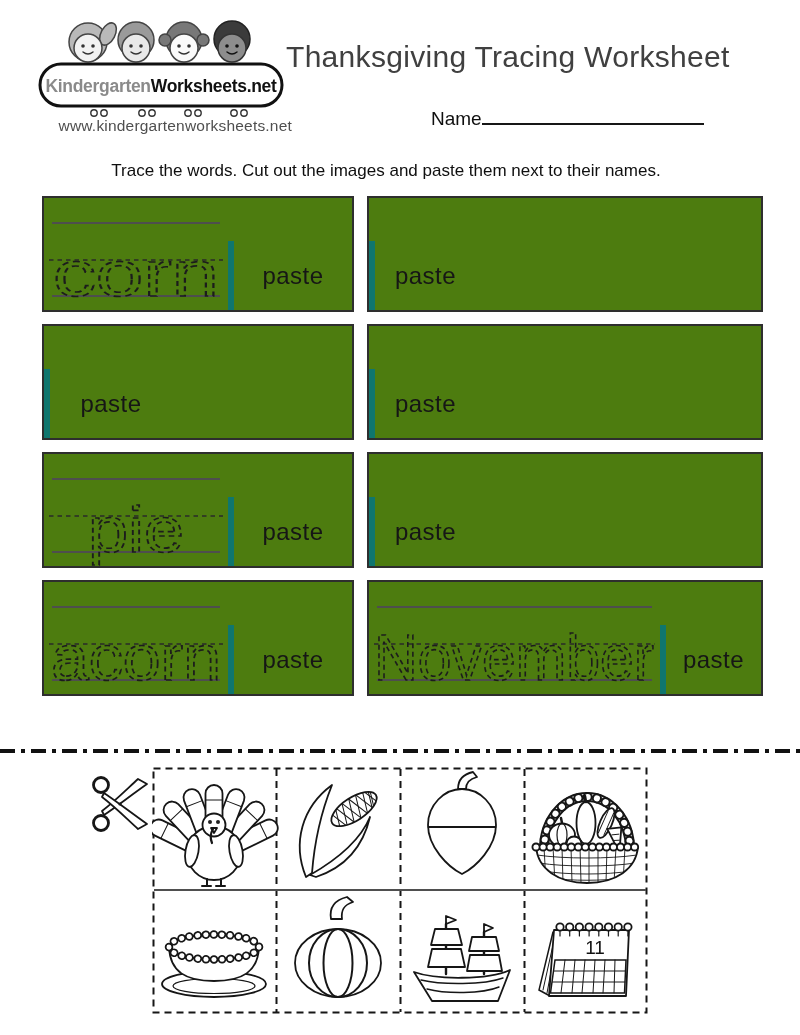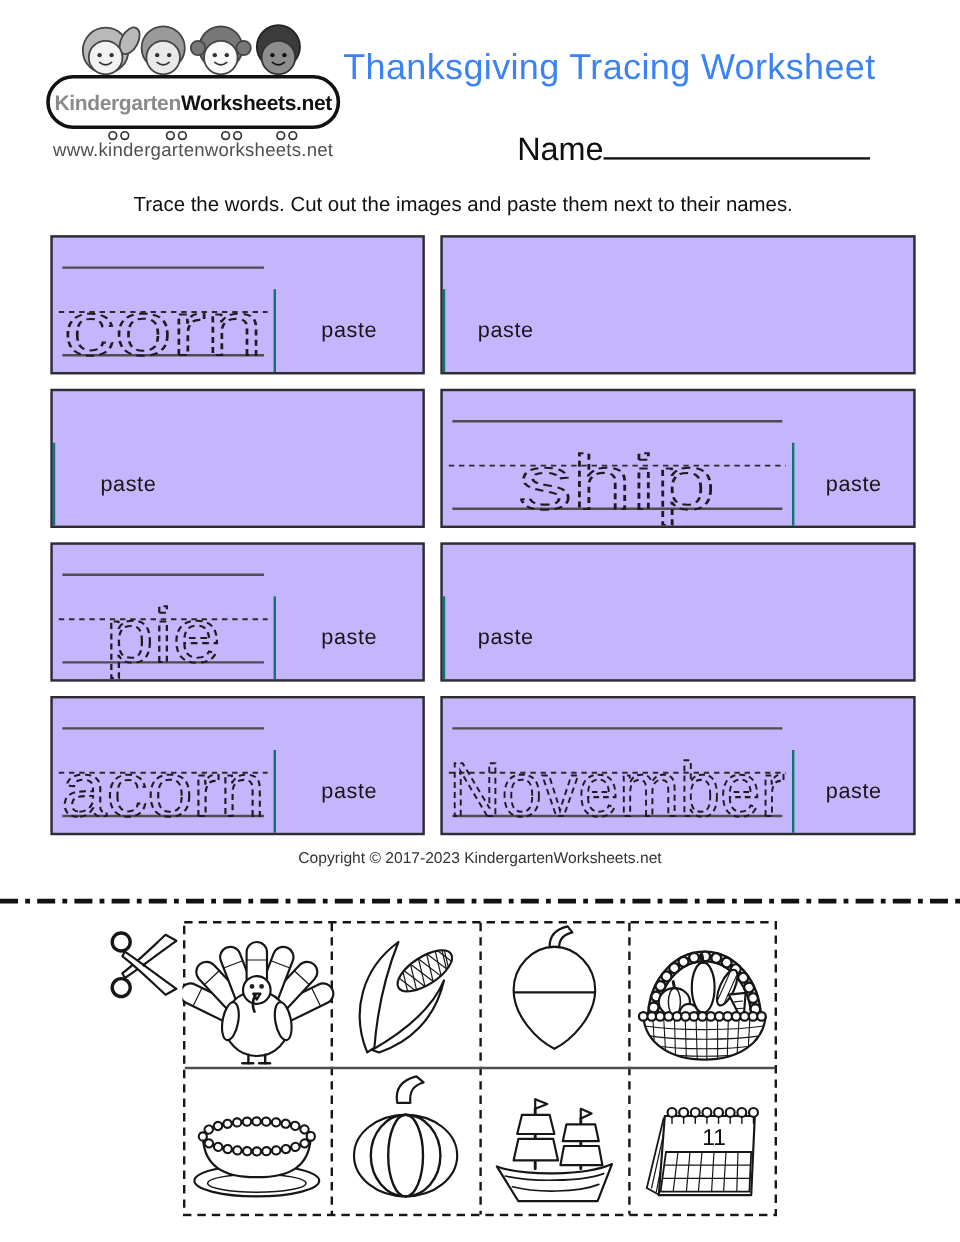--- a/index.html
+++ b/index.html
@@ -1,30 +1,30 @@
 <!DOCTYPE html>
 <html><head>
 <meta charset="utf-8">
 <style>
   html,body{margin:0;padding:0;background:#ffffff;}
   body{width:800px;height:1035px;position:relative;font-family:"Liberation Sans",sans-serif;color:#161616;overflow:hidden;}
   .page{position:absolute;inset:0;background:#fff;}
   
   .logo{position:absolute;left:36px;top:16px;width:250px;text-align:right;}
-  .logo-url{position:absolute;left:30px;top:117px;width:262px;text-align:center;font-size:15.5px;color:#4f4f4f;letter-spacing:.2px;}
-  .title{position:absolute;left:286px;top:40px;width:470px;font-size:30px;color:#3b82f6;letter-spacing:.3px;}
-  .name-row{position:absolute;left:431px;top:104px;font-size:27px;color:#0f0f0f;text-align:center;}
+  .logo-url{position:absolute;left:30px;top:117px;width:262px;text-align:right;font-size:15.5px;color:#4f4f4f;letter-spacing:.2px;}
+  .title{position:absolute;left:286px;top:40px;width:470px;font-size:30px;color:#404040;letter-spacing:.3px;}
+  .name-row{position:absolute;left:431px;top:104px;font-size:19px;color:#0f0f0f;text-align:center;}
   .name-line{display:inline-block;width:222px;border-bottom:2px solid #161616;height:1em;}
   .instruction{position:absolute;left:0;top:161px;width:772px;text-align:center;font-size:17px;color:#0f0f0f;}
   
   .trace-grid{position:absolute;left:42px;top:196px;display:grid;grid-template-columns:312px 396px;column-gap:13px;row-gap:12px;}
-  .trace-box{height:116px;border:2px solid #2e2e2e;box-sizing:border-box;display:flex;background:#c4b5fd;}
+  .trace-box{height:116px;border:2px solid #2e2e2e;box-sizing:border-box;display:flex;background:#4d7c0f;}
   .word-area{flex:1;}
   .word-area svg{display:block;}
-  .paste-cell{border-left:2px solid #0f766e;display:flex;align-items:center;justify-content:center;font-size:18px;color:#161616;letter-spacing:.5px;margin-top:43px;}
+  .paste-cell{border-left:6px solid #0f766e;display:flex;align-items:center;justify-content:center;font-size:24px;color:#161616;letter-spacing:.5px;margin-top:43px;}
   .trace-box.left .paste-cell{width:122px;}
   .trace-box.right .paste-cell{width:101px;}
   .guide-solid{stroke:#4e4e4e;stroke-width:2;}
   .guide-dash{stroke:#2a2a2a;stroke-width:1.6;stroke-dasharray:4.5 4;}
   .trace-word{font-family:"Liberation Sans",sans-serif;font-size:64px;fill:none;stroke:#1c1c1c;stroke-width:1.7;stroke-dasharray:5 3.5;}
   
   .copyright{position:absolute;left:0;top:707px;width:800px;text-align:center;font-size:13px;color:#333;line-height:16px;}
   .cutline{position:absolute;left:0;top:747px;}
   .scissors{position:absolute;left:90px;top:771px;}
   .cutout{position:absolute;left:152px;top:767px;}
@@ -108,28 +108,20 @@
 
     <div class="trace-box right">
       <div class="paste-cell">paste</div>
     </div>
 
     <div class="trace-box left">
       <div class="paste-cell">paste</div>
     </div>
 
     <div class="trace-box right">
-      <div class="word-area">
-        <svg width="291" height="112" viewBox="0 0 291 112">
-          <line class="guide-solid" x1="8" y1="25" x2="283" y2="25"></line>
-          <line class="guide-dash" x1="5" y1="62" x2="286" y2="62"></line>
-          <line class="guide-solid" x1="8" y1="98" x2="283" y2="98"></line>
-          <text class="trace-word" x="145" y="98" text-anchor="middle" lengthAdjust="spacingAndGlyphs" textLength="164">ship</text>
-        </svg>
-      </div>
       <div class="paste-cell">paste</div>
     </div>
 
     <div class="trace-box left">
       <div class="word-area">
         <svg width="184" height="112" viewBox="0 0 184 112">
           <line class="guide-solid" x1="8" y1="25" x2="176" y2="25"></line>
           <line class="guide-dash" x1="5" y1="62" x2="179" y2="62"></line>
           <line class="guide-solid" x1="8" y1="98" x2="176" y2="98"></line>
           <text class="trace-word" x="92" y="98" text-anchor="middle" lengthAdjust="spacingAndGlyphs" textLength="96">pie</text>
@@ -162,21 +154,20 @@
           <line class="guide-solid" x1="8" y1="98" x2="283" y2="98"></line>
           <text class="trace-word" x="145" y="98" text-anchor="middle" lengthAdjust="spacingAndGlyphs" textLength="280">November</text>
         </svg>
       </div>
       <div class="paste-cell">paste</div>
     </div>
 
   </div>
 
   <div class="copyright">
-    <div>Copyright © 2017-2023 KindergartenWorksheets.net</div>
   </div>
 
   <svg class="cutline" width="800" height="8">
     <line x1="0" y1="4" x2="800" y2="4" stroke="#111" stroke-width="4" stroke-dasharray="15 6 4 6"></line>
   </svg>
 
   <svg class="scissors" width="64" height="66" viewBox="0 0 64 66">
     <path class="art" stroke-width="2" d="M14,44 C26,36 40,25 57,13 L48,8 C36,19 24,31 12,40 Z"></path>
     <path class="art" stroke-width="2" d="M14,22 C26,30 40,41 57,53 L48,58 C36,47 24,35 12,26 Z"></path>
     <circle cx="11" cy="14" r="7.5" fill="none" stroke="#161616" stroke-width="2.8"></circle>

